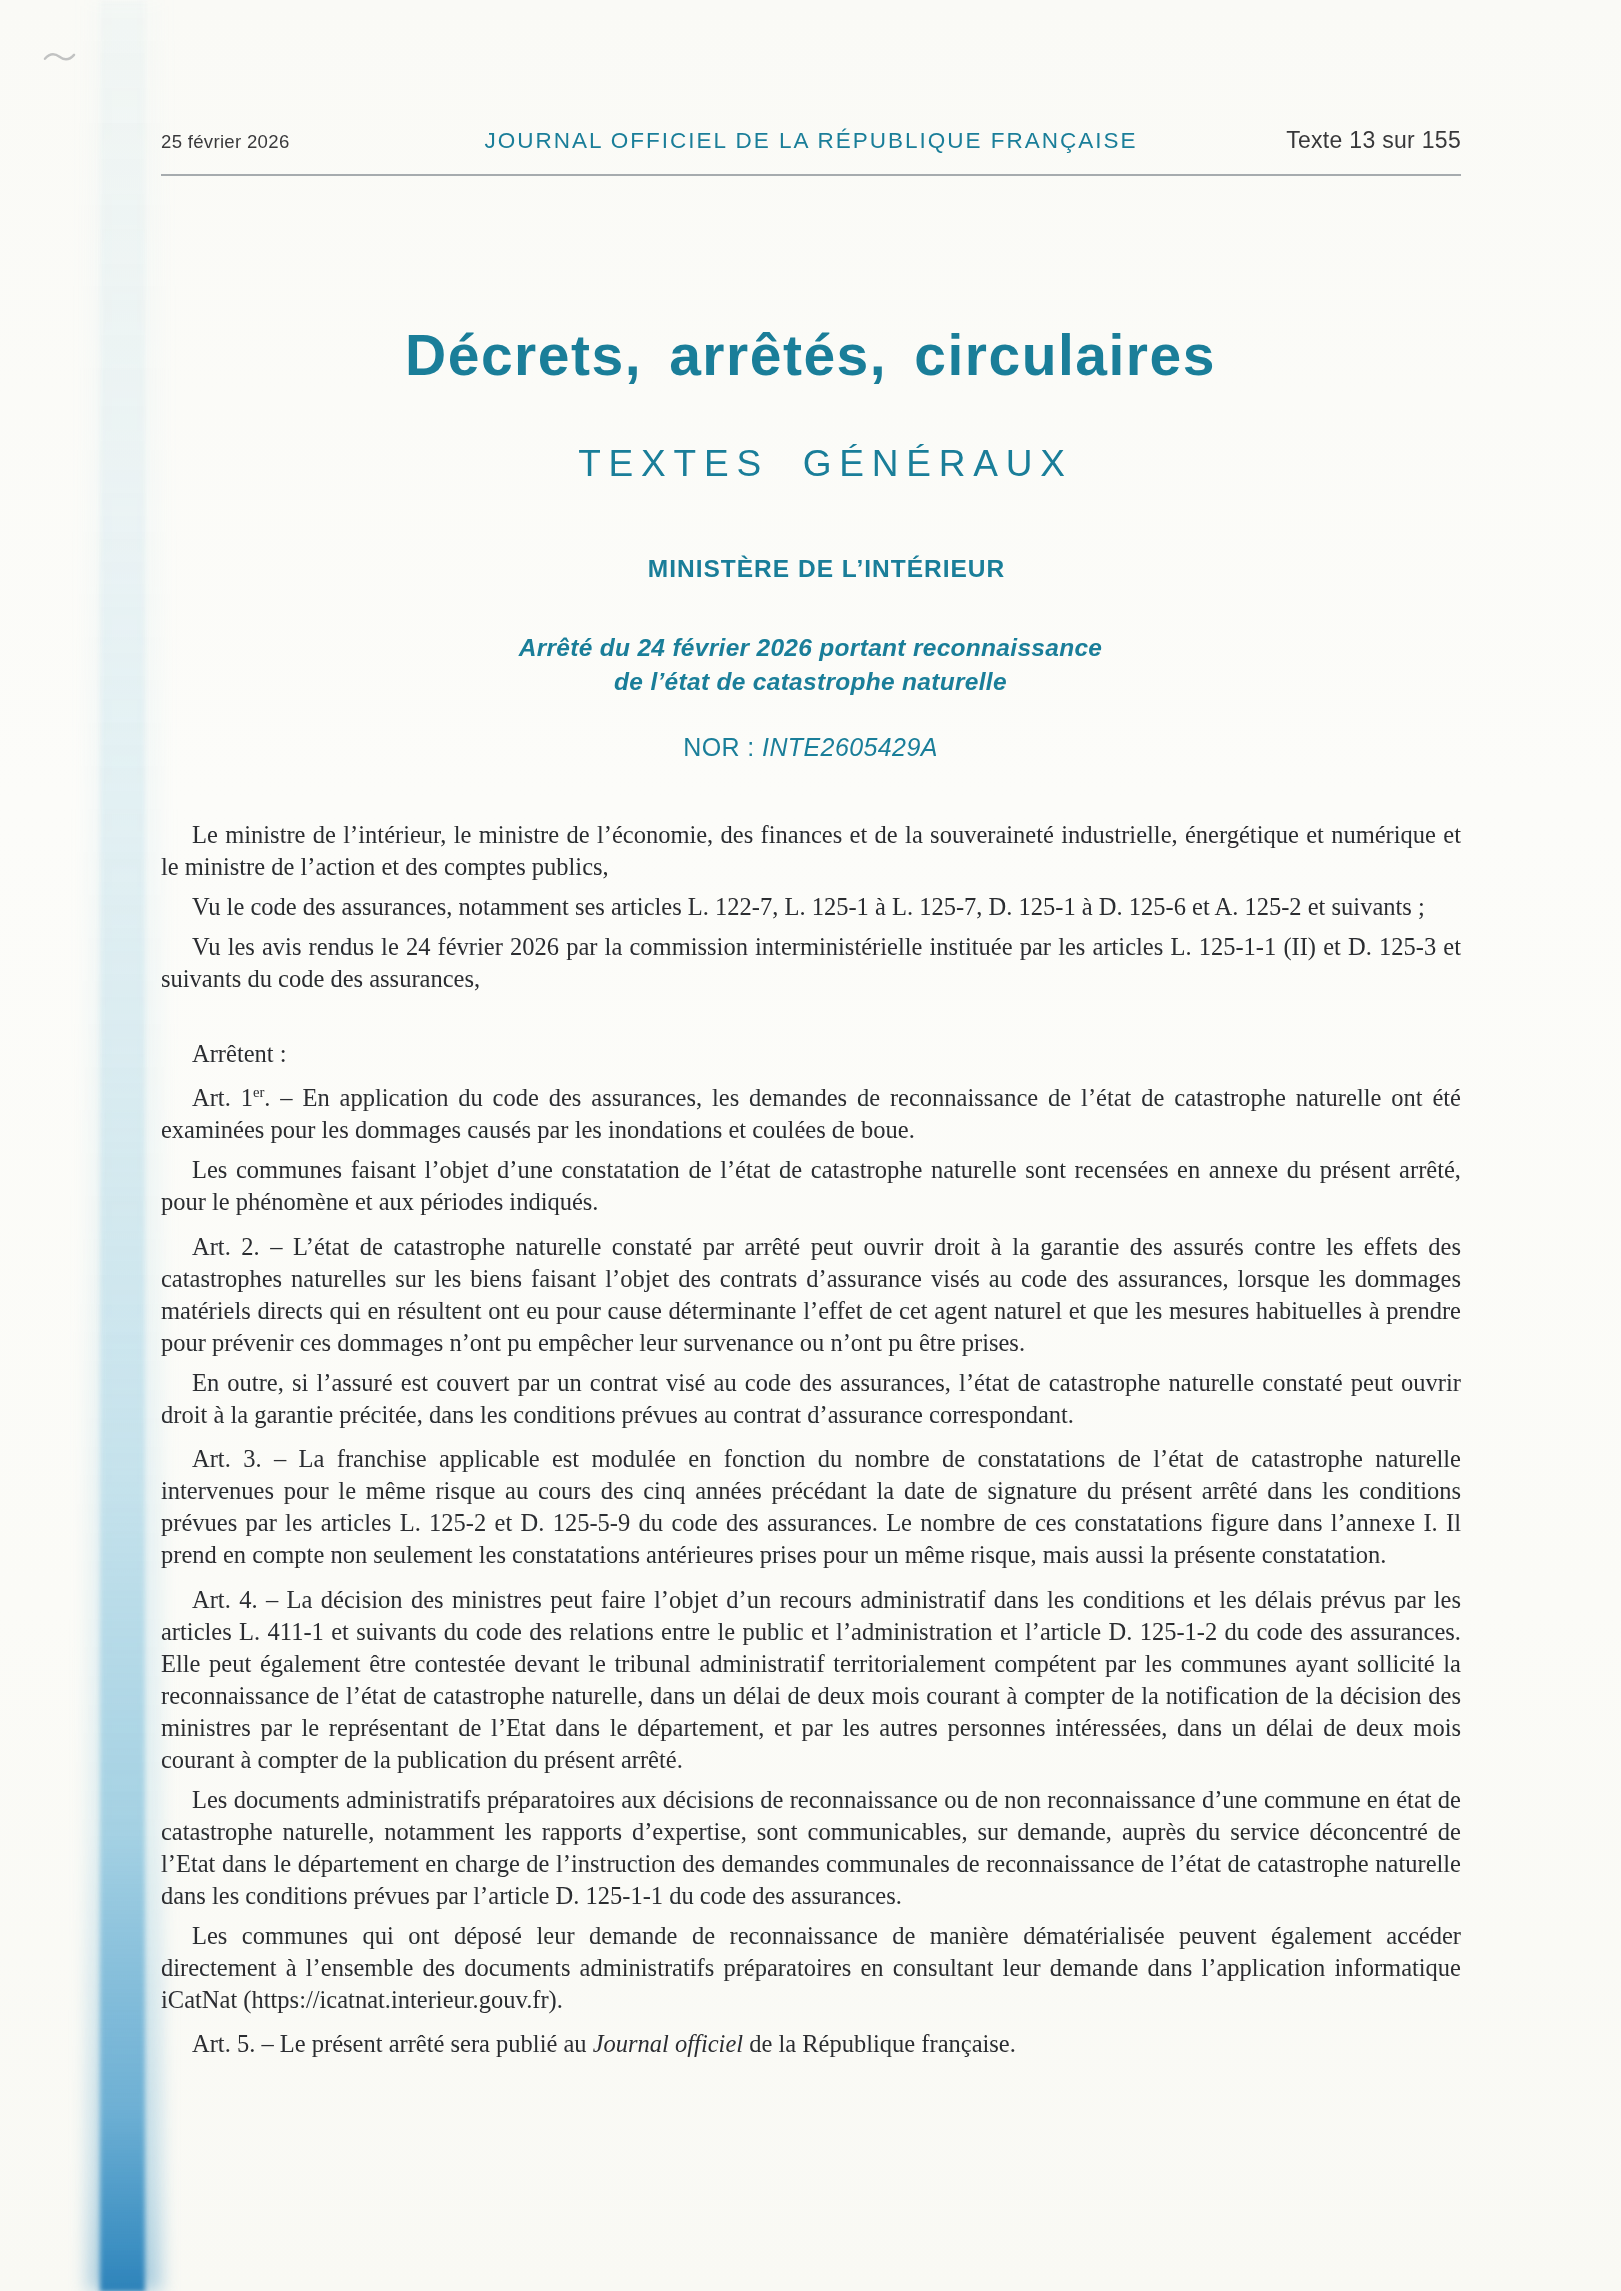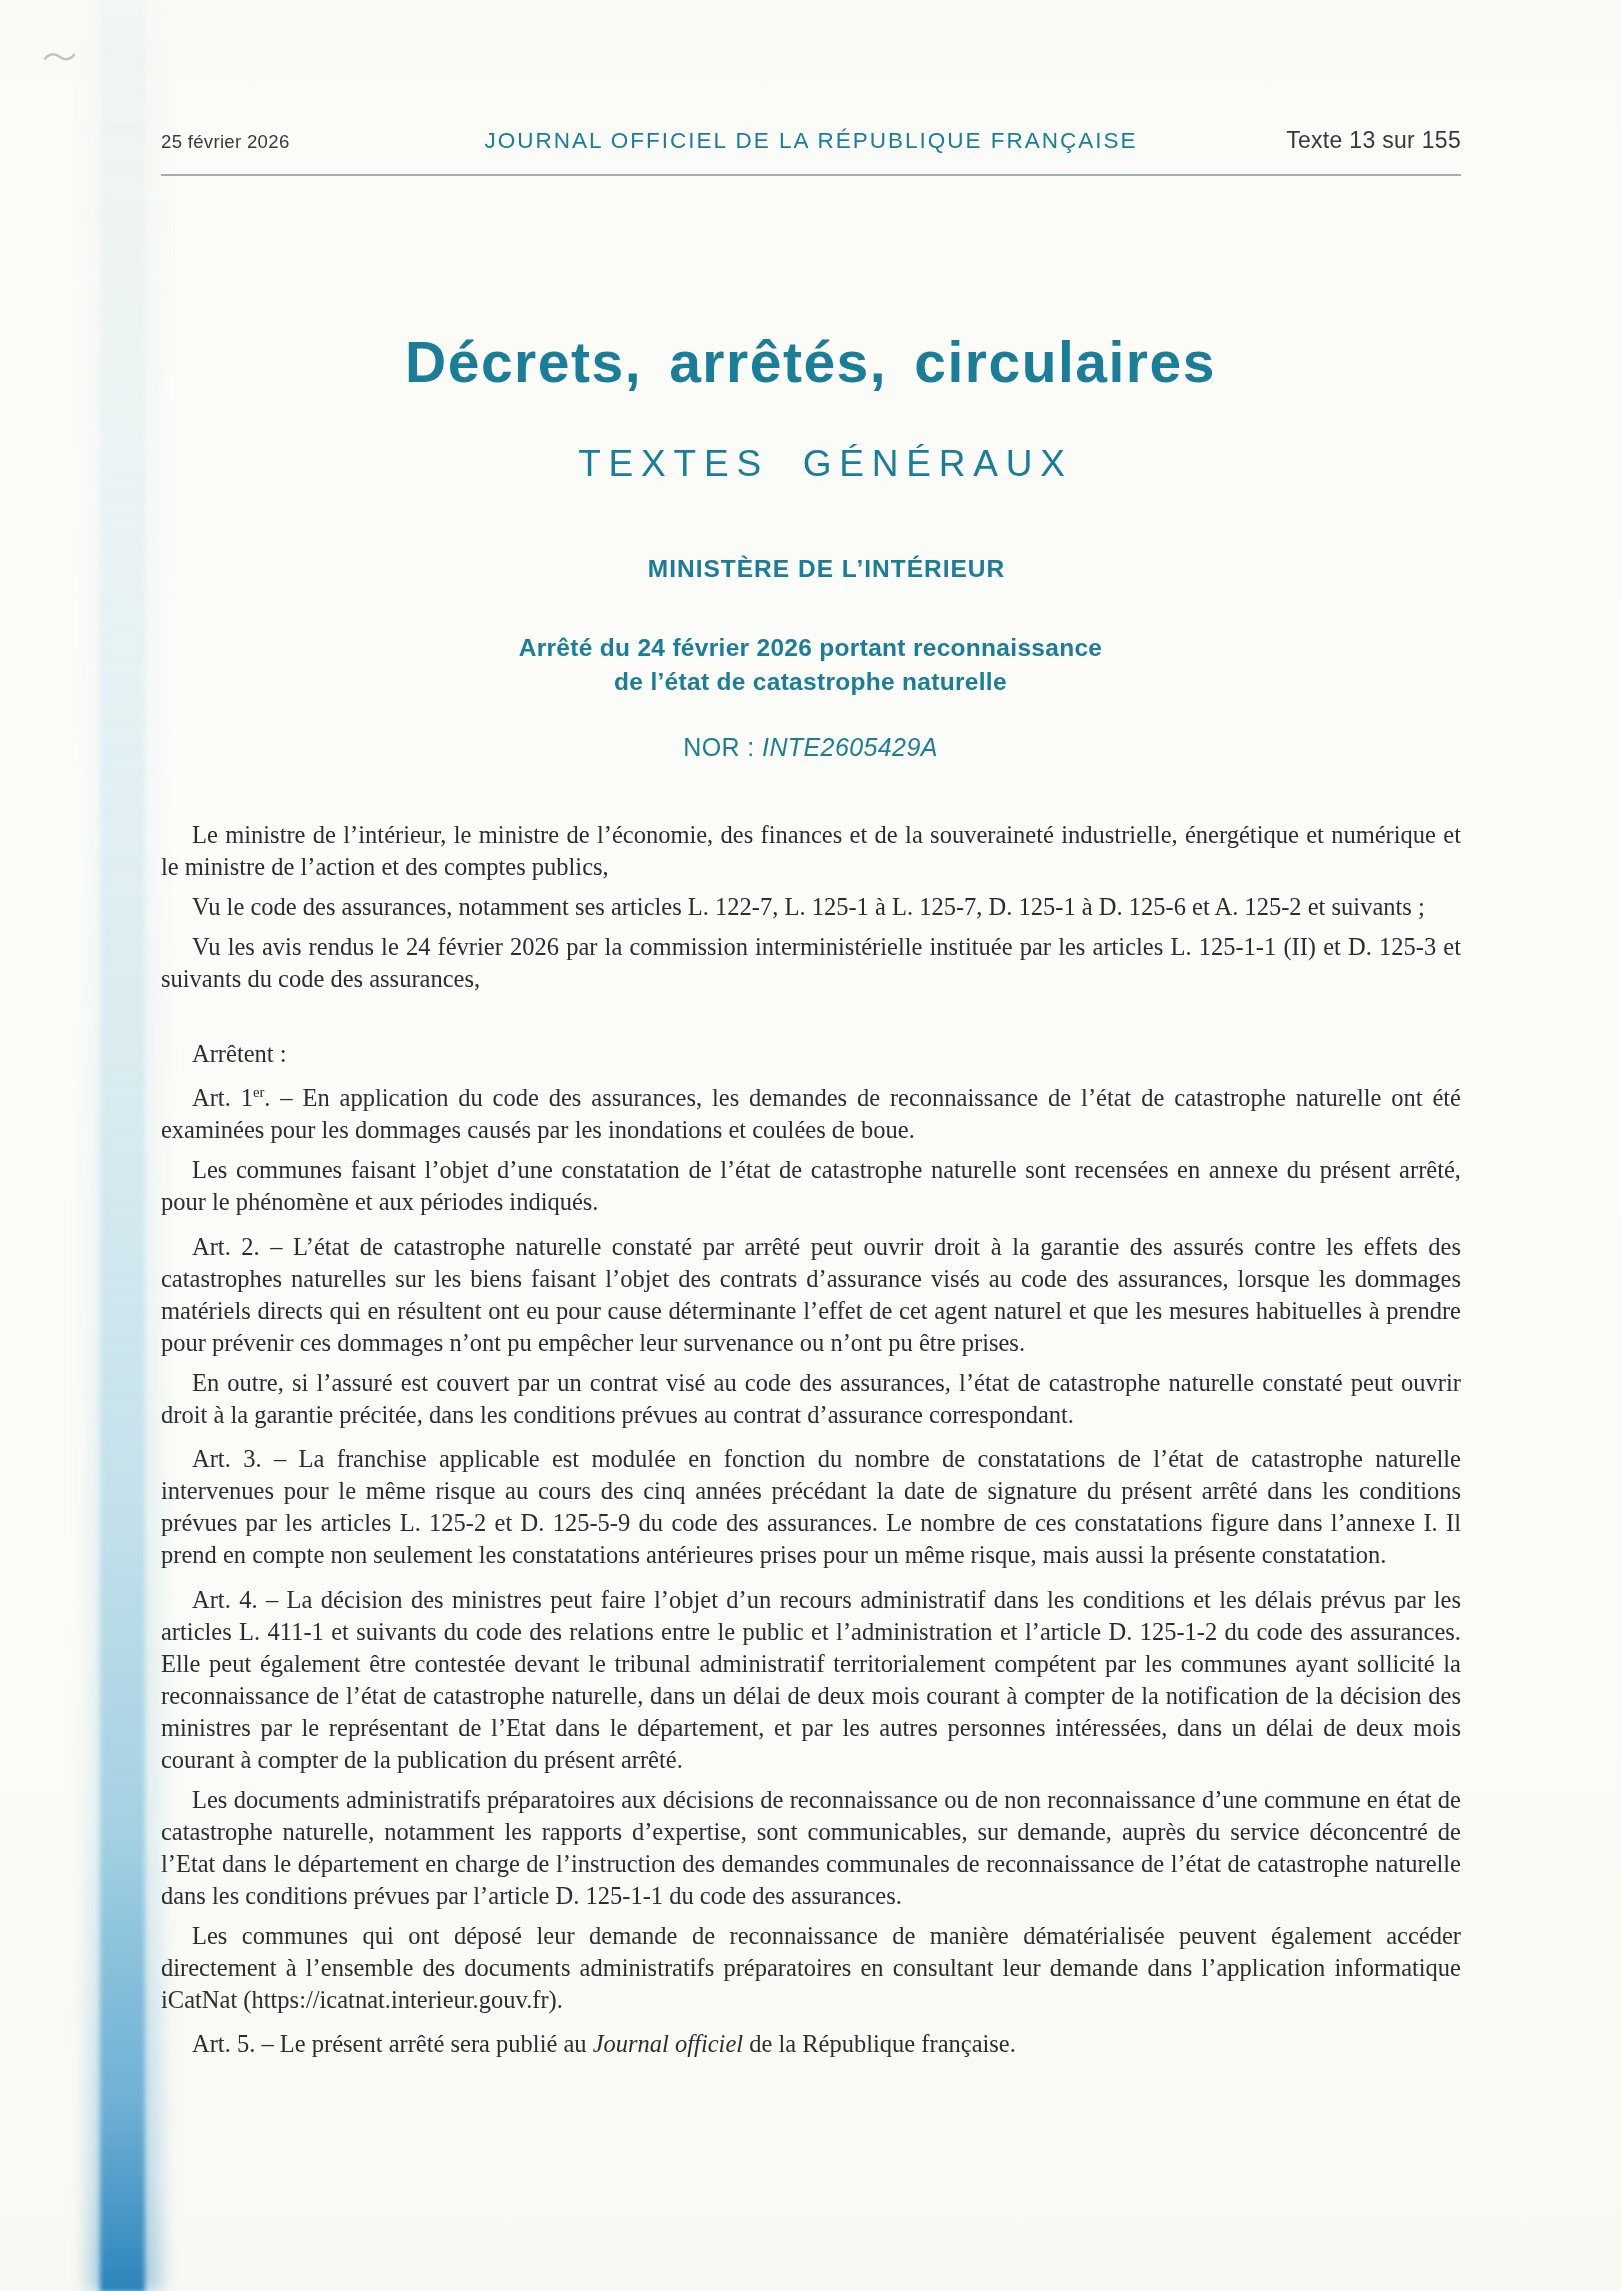--- a/index.html
+++ b/index.html
@@ -53,38 +53,38 @@
   .h-date{font-size:18.6px;color:#3a3a3c;justify-self:start;letter-spacing:0.3px;}
   .h-journal{font-size:22.5px;color:var(--accent);letter-spacing:2px;justify-self:center;white-space:nowrap;}
   .h-texte{font-size:23px;color:#38383a;justify-self:end;letter-spacing:0.3px;}
   .rule{
     position:absolute;top:174px;left:161px;width:1300px;height:2px;
     background:#a6abae;
   }
 
   
   .doc-title{
-    position:absolute;top:312px;left:0;right:0;margin:17px;
+    position:absolute;top:312px;left:0;right:0;margin:10px;
     text-align:center;color:var(--accent);
     font-size:57px;font-weight:700;letter-spacing:1.5px;word-spacing:9.8px;
   }
   .doc-section{
     position:absolute;top:443px;left:0;right:0;margin:0;
     text-align:center;color:var(--accent);
     font-size:37px;font-weight:400;letter-spacing:7.8px;word-spacing:15.7px;padding-left:30px;
   }
   .ministry{
     position:absolute;top:555px;left:0;right:0;margin:0;
     text-align:center;color:var(--accent);
     font-size:24.5px;font-weight:700;letter-spacing:1px;padding-left:32px;
   }
   .decree-title{
     position:absolute;top:631px;left:0;right:0;
     text-align:center;color:var(--accent);
-    font-size:24.5px;font-weight:700;line-height:34px;letter-spacing:0.3px;
+    font-size:24.5px;font-weight:700;line-height:34px;letter-spacing:0.3px;font-style:italic;
   }
   .nor{
     position:absolute;top:733px;left:0;right:0;
     text-align:center;color:var(--accent);font-size:25px;letter-spacing:0.4px;
   }
   .nor .italic{font-style:italic;}
 
   
   .article-body{
     position:absolute;top:819px;left:161px;width:1300px;

